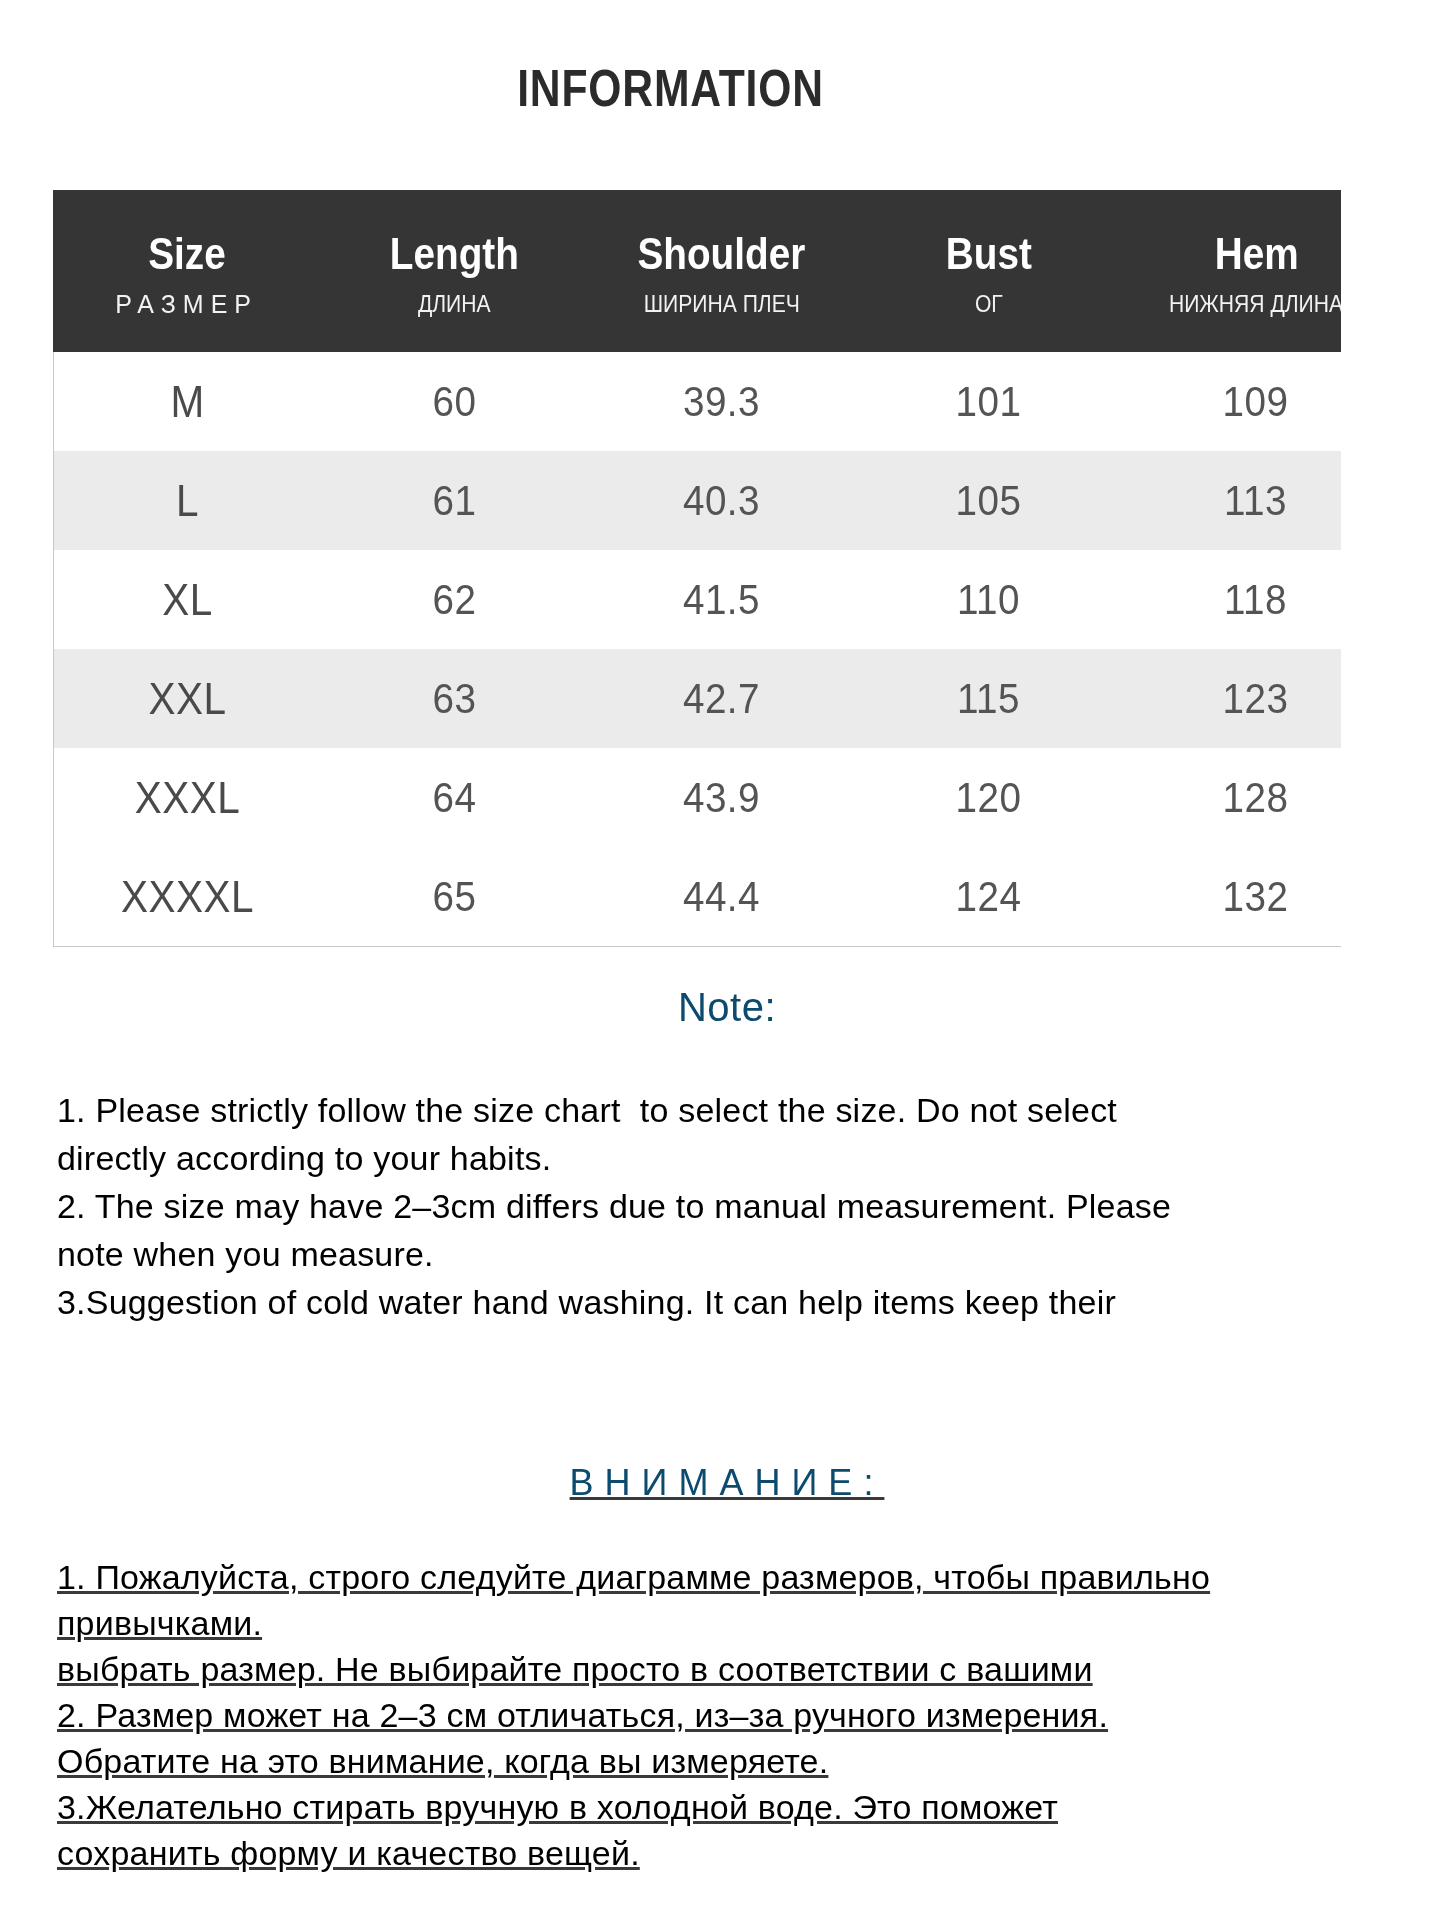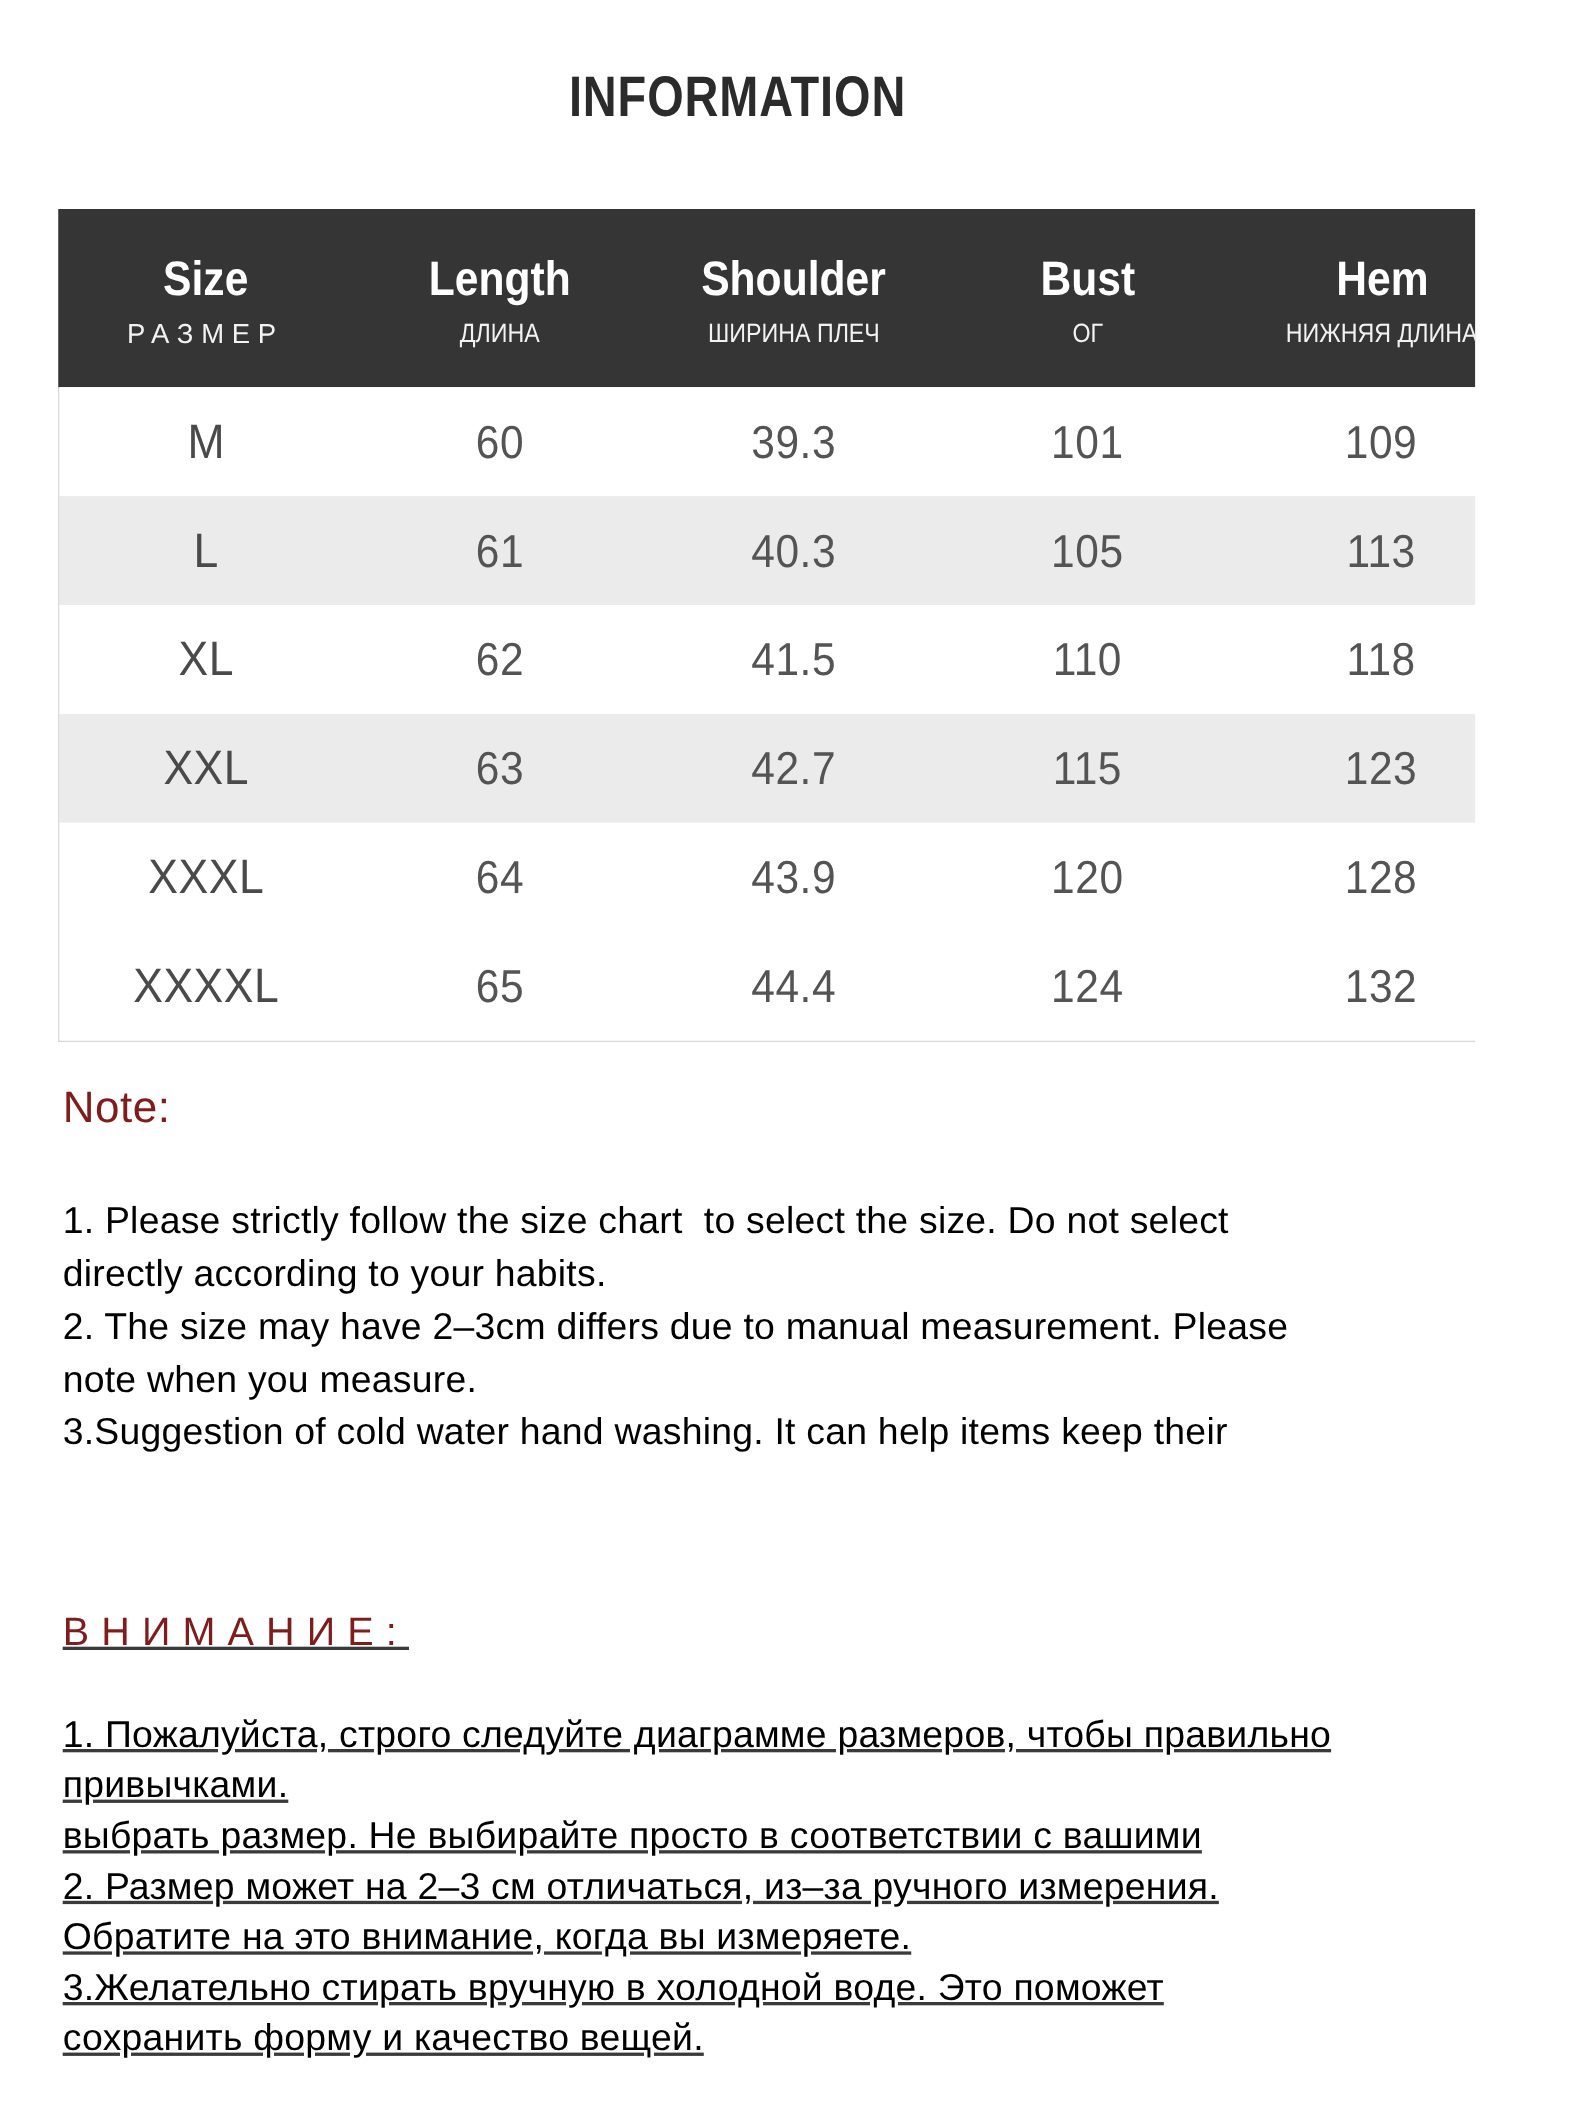--- a/index.html
+++ b/index.html
@@ -58,22 +58,22 @@
     font-size:42px;font-weight:400;color:#545454;
     letter-spacing:0.5px;
     transform:scaleX(0.92);
   }
   .td.size-col{font-size:44px;color:#4a4a4a;}
 
   
   .notes-en{position:absolute;left:57px;top:985px;width:1340px;}
   .notes-ru{position:absolute;left:57px;top:1462px;width:1340px;text-decoration:underline;}
   .note-heading{
-    font-size:40px;font-weight:400;color:#7f1d1d;
-    margin:0 0 56px 0;letter-spacing:0.5px;
+    font-size:40px;font-weight:400;color:#0c4a6e;
+    margin:0 0 56px 0;letter-spacing:0.5px;text-align:center;
   }
   .notes-ru .note-heading{
     font-size:36px;letter-spacing:11px;margin:0 0 50px 0;font-weight:500;
   }
   .note-line{
     font-size:34px;line-height:48px;color:#000000;
     white-space:pre-wrap;letter-spacing:0.2px;
   }
   .notes-ru .note-line{line-height:46px;}
 </style>

